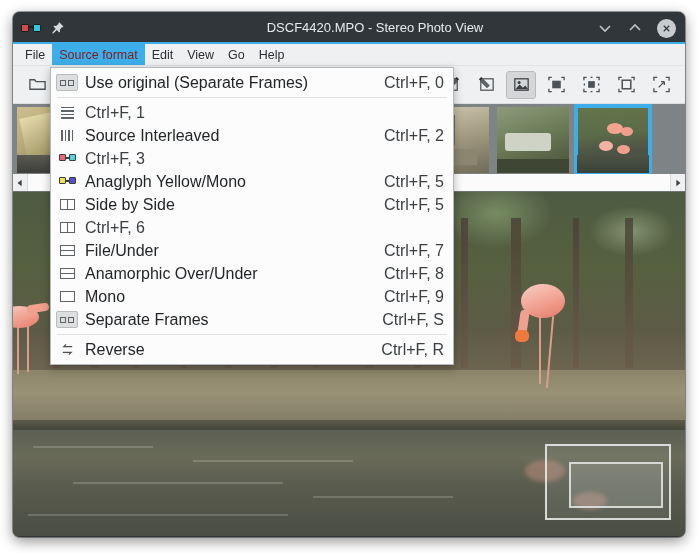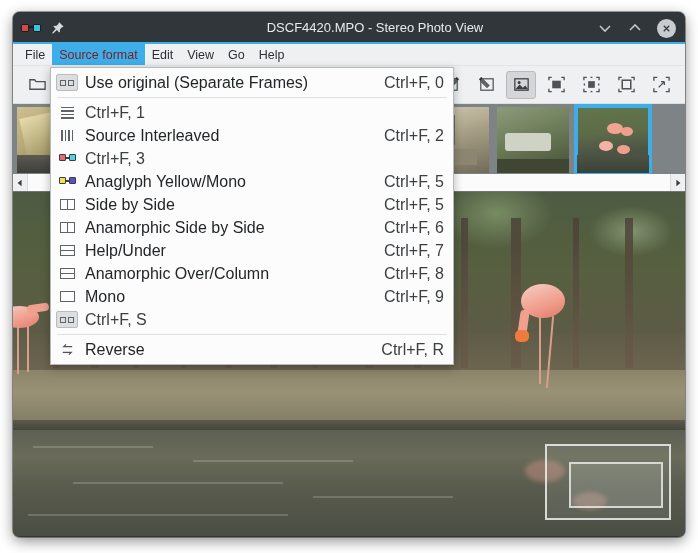--- a/index.html
+++ b/index.html
@@ -575,61 +575,61 @@
       <span class="mi-accel">Ctrl+F, 5</span>
     </div>
 
     <div class="mi">
       <span class="mi-icon">
         <span class="g-sbs">
             <i></i>
             <i></i>
           </span>
       </span>
-      <span class="mi-label">Anamorphic Side by Side</span>
       <span class="mi-accel">Ctrl+F, 6</span>
     </div>
 
     <div class="mi">
       <span class="mi-icon">
         <span class="g-ou">
             <i></i>
             <i></i>
           </span>
       </span>
-      <span class="mi-label">Help/Under</span>
+      <span class="mi-label">File/Under</span>
       <span class="mi-accel">Ctrl+F, 7</span>
     </div>
 
     <div class="mi">
       <span class="mi-icon">
         <span class="g-ou">
             <i></i>
             <i></i>
           </span>
       </span>
-      <span class="mi-label">Anamorphic Over/Column</span>
+      <span class="mi-label">Anamorphic Over/Under</span>
       <span class="mi-accel">Ctrl+F, 8</span>
     </div>
 
     <div class="mi">
       <span class="mi-icon">
         <span class="g-mono"></span>
       </span>
       <span class="mi-label">Mono</span>
       <span class="mi-accel">Ctrl+F, 9</span>
     </div>
 
     <div class="mi">
       <span class="mi-icon boxed">
         <span class="g-twobox">
             <i></i>
             <i></i>
           </span>
       </span>
+      <span class="mi-label">Separate Frames</span>
       <span class="mi-accel">Ctrl+F, S</span>
     </div>
     <div class="mi-sep"></div>
 
     <div class="mi">
       <span class="mi-icon">
         <svg viewBox="0 0 16 16" fill="none" stroke="#4d5256" stroke-width="1.3" style="width:15px;height:15px">
           <path d="M13 5H4l2.5-2.5M3 11h9l-2.5 2.5"></path>
         </svg>
       </span>

